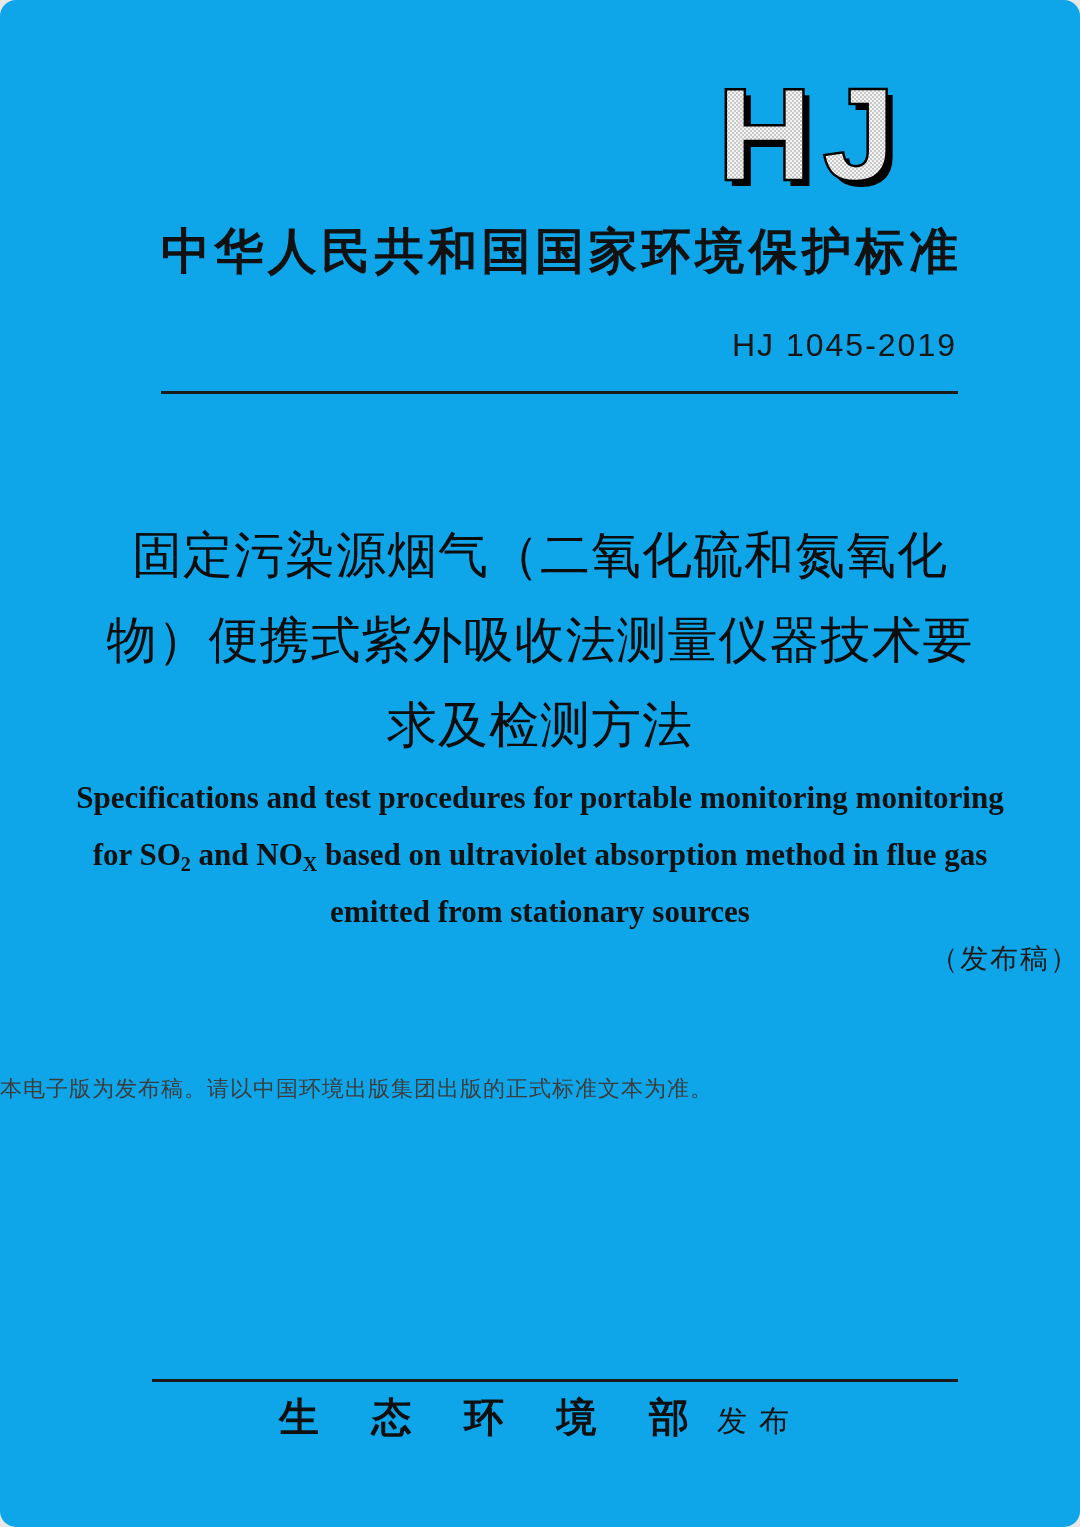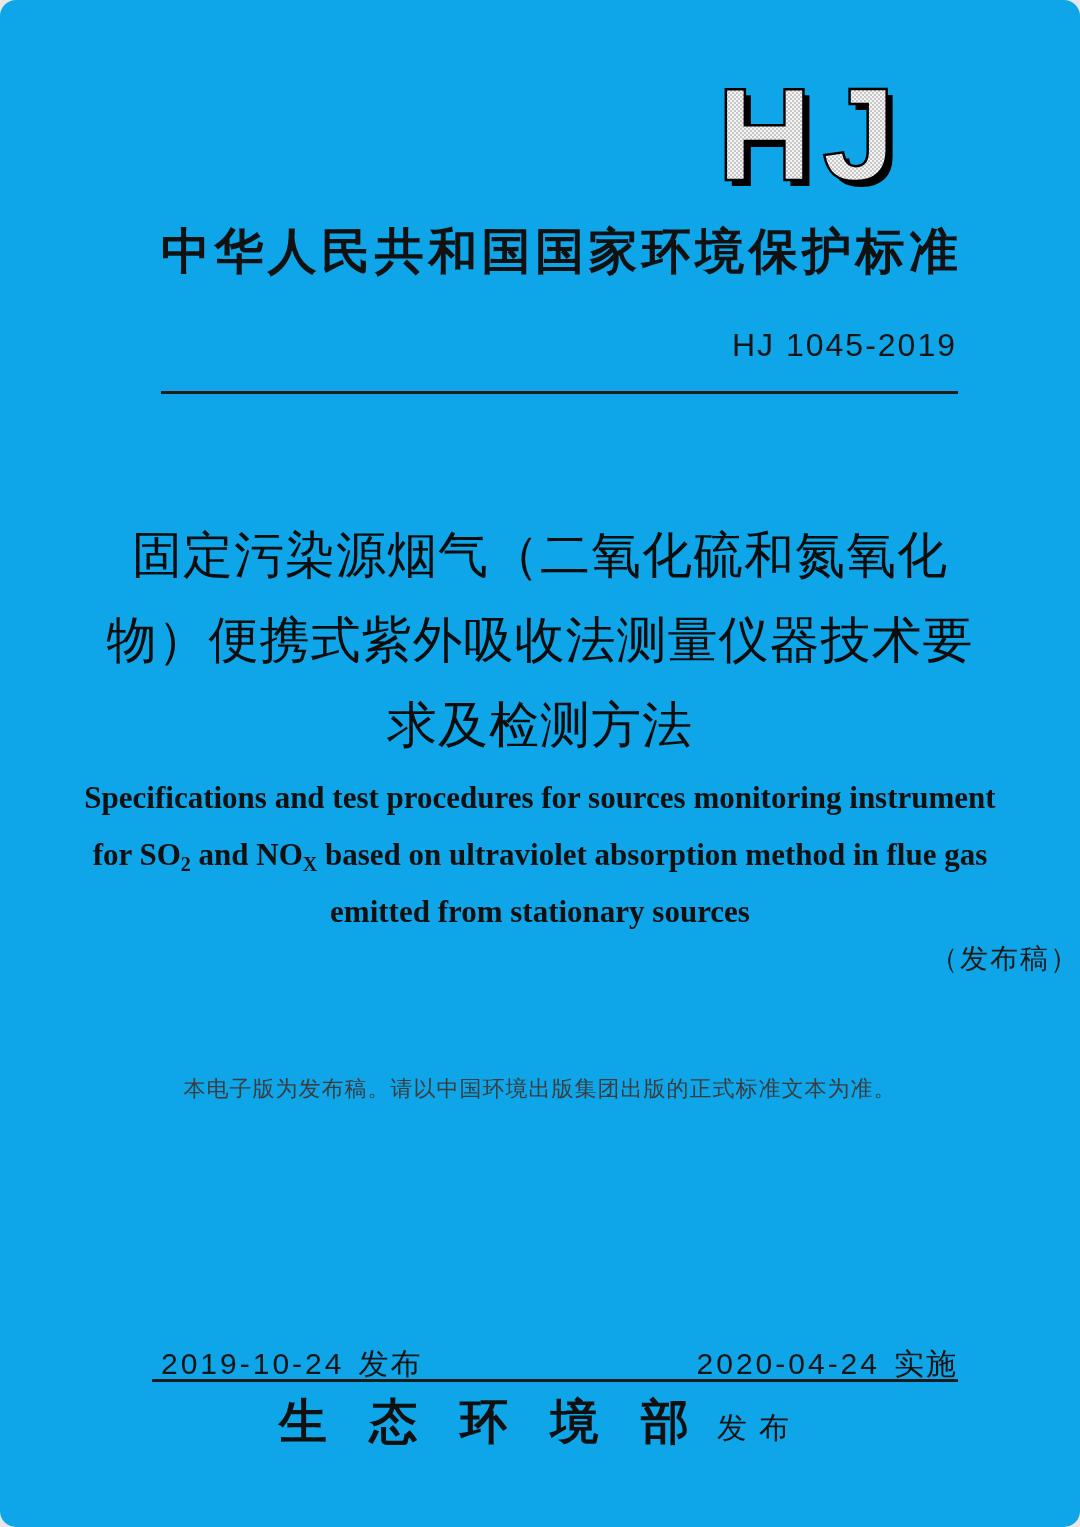--- a/index.html
+++ b/index.html
@@ -52,21 +52,21 @@
   .en-title sub{font-size:20px;line-height:0;vertical-align:-6px;}
   
   .draft-note{
     position:absolute;left:0;right:0;top:940px;
     text-align:right;font-size:28px;font-weight:400;
     color:#1c1c1c;letter-spacing:2px;
   }
   
   .notice{
     position:absolute;left:0;right:0;top:1074px;
-    text-align:center;
+    text-align:left;
     font-family:"Liberation Serif","DejaVu Serif",serif;
     font-size:22px;font-weight:400;letter-spacing:1px;
     color:#3c3c3c;
   }
   
   .dates-row{
     position:absolute;left:161px;top:1344px;width:797px;
     display:flex;justify-content:space-between;align-items:baseline;
     font-size:30px;font-weight:500;color:#141414;
   }
@@ -76,21 +76,21 @@
     position:absolute;left:152px;top:1379px;width:806px;height:3px;
     background:#1c1c1c;
   }
   .ministry-row{
     position:absolute;left:0;right:0;top:1390px;
     display:flex;justify-content:center;align-items:baseline;
   }
   .ministry-name{
     width:410px;
     font-family:"Liberation Serif","DejaVu Serif",serif;
-    font-size:48px;font-weight:600;color:#101010;
+    font-size:40px;font-weight:600;color:#101010;
     text-align:justify;text-align-last:justify;
     white-space:nowrap;
   }
   .ministry-publish{
     margin-left:28px;
     font-size:30px;font-weight:500;letter-spacing:12px;color:#141414;
   }
 </style>
 </head>
 <body>
@@ -115,39 +115,31 @@
   <div class="std-number">HJ 1045-2019</div>
   <div class="rule-top"></div>
 
   <div class="zh-title">
     <div>固定污染源烟气（二氧化硫和氮氧化</div>
     <div>物）便携式紫外吸收法测量仪器技术要</div>
     <div>求及检测方法</div>
   </div>
 
   <div class="en-title">
-    <div>Specifications and test procedures for sources monitoring instrument</div>
+    <div>Specifications and test procedures for portable monitoring monitoring</div>
     <div>
       <span>for SO</span><sub>2</sub><span> and NO</span><sub>X</sub><span> based on ultraviolet absorption method in flue gas</span>
     </div>
     <div>emitted from stationary sources</div>
   </div>
 
   <div class="draft-note">（发布稿）</div>
 
   <div class="notice">本电子版为发布稿。请以中国环境出版集团出版的正式标准文本为准。</div>
 
-  <div class="dates-row">
-    <div>
-      <span class="date-num">2019-10-24</span><span class="date-label">发布</span>
-    </div>
-    <div>
-      <span class="date-num">2020-04-24</span><span class="date-label">实施</span>
-    </div>
-  </div>
   <div class="rule-bottom"></div>
 
   <div class="ministry-row">
     <span class="ministry-name">生态环境部</span>
     <span class="ministry-publish">发布</span>
   </div>
 
 </div>
 
 </body></html>

